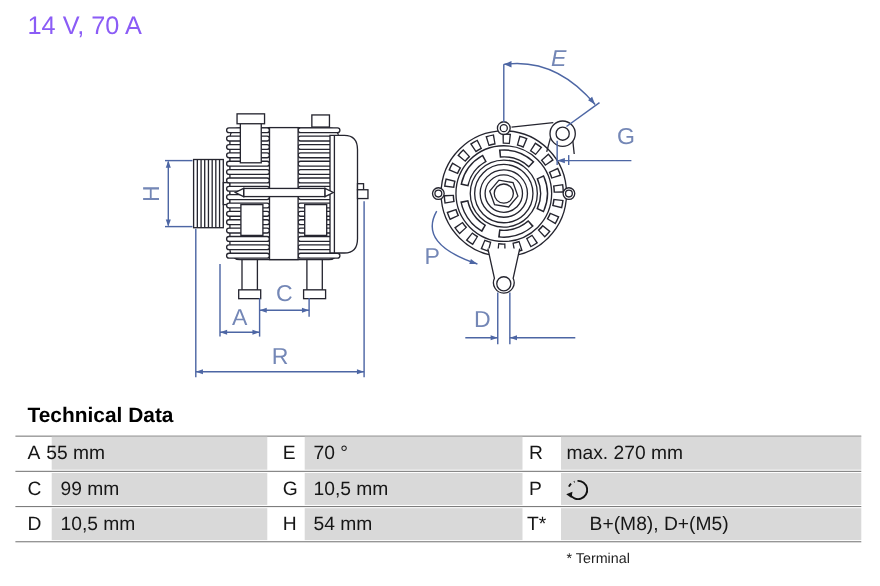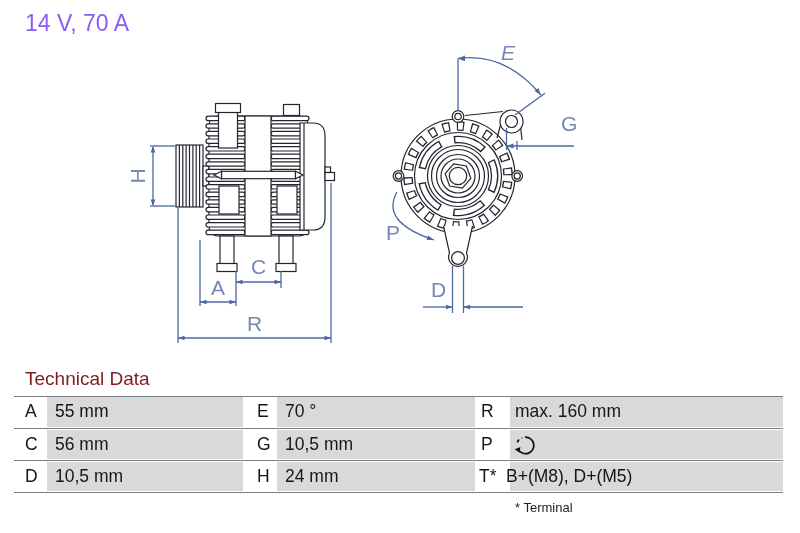--- a/index.html
+++ b/index.html
@@ -4,21 +4,21 @@
 <style>
   html,body{margin:0;padding:0;}
   body{width:800px;height:533px;background:#fff;font-family:"Liberation Sans",sans-serif;position:relative;overflow:hidden;}
   .title{position:absolute;left:25px;top:10px;font-size:23px;color:#8b5cf6;}
   #diagram{position:absolute;left:0;top:0;}
   .dk{fill:#fff;stroke:#25252f;stroke-width:1.2;}
   .ln{stroke:#25252f;stroke-width:1.2;fill:none;}
   .dim{stroke:#4d66a4;stroke-width:1.3;fill:none;}
   .dimf{fill:#4d66a4;stroke:none;}
   .dimtext{fill:#7487b6;font-size:21px;font-family:"Liberation Sans",sans-serif;}
-  .heading{position:absolute;left:25px;top:368px;font-size:19px;font-weight:normal;color:#7f1d1d;}
+  .heading{position:absolute;left:25px;top:368px;font-size:19px;font-weight:bold;color:#000000;}
   .hline{position:absolute;left:14px;width:769px;height:1.6px;background:#7d7d7d;}
   .cellbg{position:absolute;background:#d9d9d9;height:29.4px;}
   .lbl,.val{position:absolute;font-size:17.5px;color:#161616;height:29.4px;line-height:29.4px;white-space:nowrap;}
   .foot{position:absolute;left:515px;top:500px;font-size:13px;color:#222;}
 </style>
 </head>
 <body>
 
 <div class="title">14 V, 70 A</div>
 
@@ -201,45 +201,45 @@
 
 <div class="hline" style="top:395.5px"></div>
 <div class="hline" style="top:427.6px"></div>
 <div class="hline" style="top:459.7px"></div>
 <div class="hline" style="top:491.8px"></div>
 
 <div class="cellbg" style="left:47px;top:397.4px;width:196px"></div>
 <div class="cellbg" style="left:277px;top:397.4px;width:198px"></div>
 <div class="cellbg" style="left:510px;top:397.4px;width:273px"></div>
 <div class="lbl" style="left:25px;top:397.4px">A</div>
-<div class="val" style="left:55px;top:397.4px">55 mm</div>
+<div class="val" style="left:42px;top:397.4px">55 mm</div>
 <div class="lbl" style="left:257px;top:397.4px">E</div>
 <div class="val" style="left:285px;top:397.4px">70 °</div>
 <div class="lbl" style="left:481px;top:397.4px">R</div>
-<div class="val" style="left:515px;top:397.4px">max. 160 mm</div>
+<div class="val" style="left:515px;top:397.4px">max. 270 mm</div>
 
 <div class="cellbg" style="left:47px;top:429.5px;width:196px"></div>
 <div class="cellbg" style="left:277px;top:429.5px;width:198px"></div>
 <div class="cellbg" style="left:510px;top:429.5px;width:273px"></div>
 <div class="lbl" style="left:25px;top:429.5px">C</div>
-<div class="val" style="left:55px;top:429.5px">56 mm</div>
+<div class="val" style="left:55px;top:429.5px">99 mm</div>
 <div class="lbl" style="left:257px;top:429.5px">G</div>
 <div class="val" style="left:285px;top:429.5px">10,5 mm</div>
 <div class="lbl" style="left:481px;top:429.5px">P</div>
 <div class="val" style="left:513px;top:429.5px">
   <svg width="24" height="24" viewBox="0 0 22 22" style="margin-top:3px">
     <path d="M11,3.8 A7.6,7.6 0 1 1 4.6,14.6" fill="none" stroke="#111" stroke-width="1.6"></path>
     <path d="M3.9,8.6 A7.6,7.6 0 0 1 8.6,4.4" fill="none" stroke="#111" stroke-width="1.6" stroke-dasharray="3 2.8"></path>
     <polygon points="1.6,15.0 6.8,12.8 6.0,18.0" fill="#111"></polygon>
   </svg>
 </div>
 
 <div class="cellbg" style="left:47px;top:461.6px;width:196px"></div>
 <div class="cellbg" style="left:277px;top:461.6px;width:198px"></div>
 <div class="cellbg" style="left:510px;top:461.6px;width:273px"></div>
 <div class="lbl" style="left:25px;top:461.6px">D</div>
 <div class="val" style="left:55px;top:461.6px">10,5 mm</div>
 <div class="lbl" style="left:257px;top:461.6px">H</div>
-<div class="val" style="left:285px;top:461.6px">24 mm</div>
+<div class="val" style="left:285px;top:461.6px">54 mm</div>
 <div class="lbl" style="left:479px;top:461.6px">T*</div>
-<div class="val" style="left:506px;top:461.6px">B+(M8), D+(M5)</div>
+<div class="val" style="left:536px;top:461.6px">B+(M8), D+(M5)</div>
 
 <div class="foot">* Terminal</div>
 
 </body></html>

